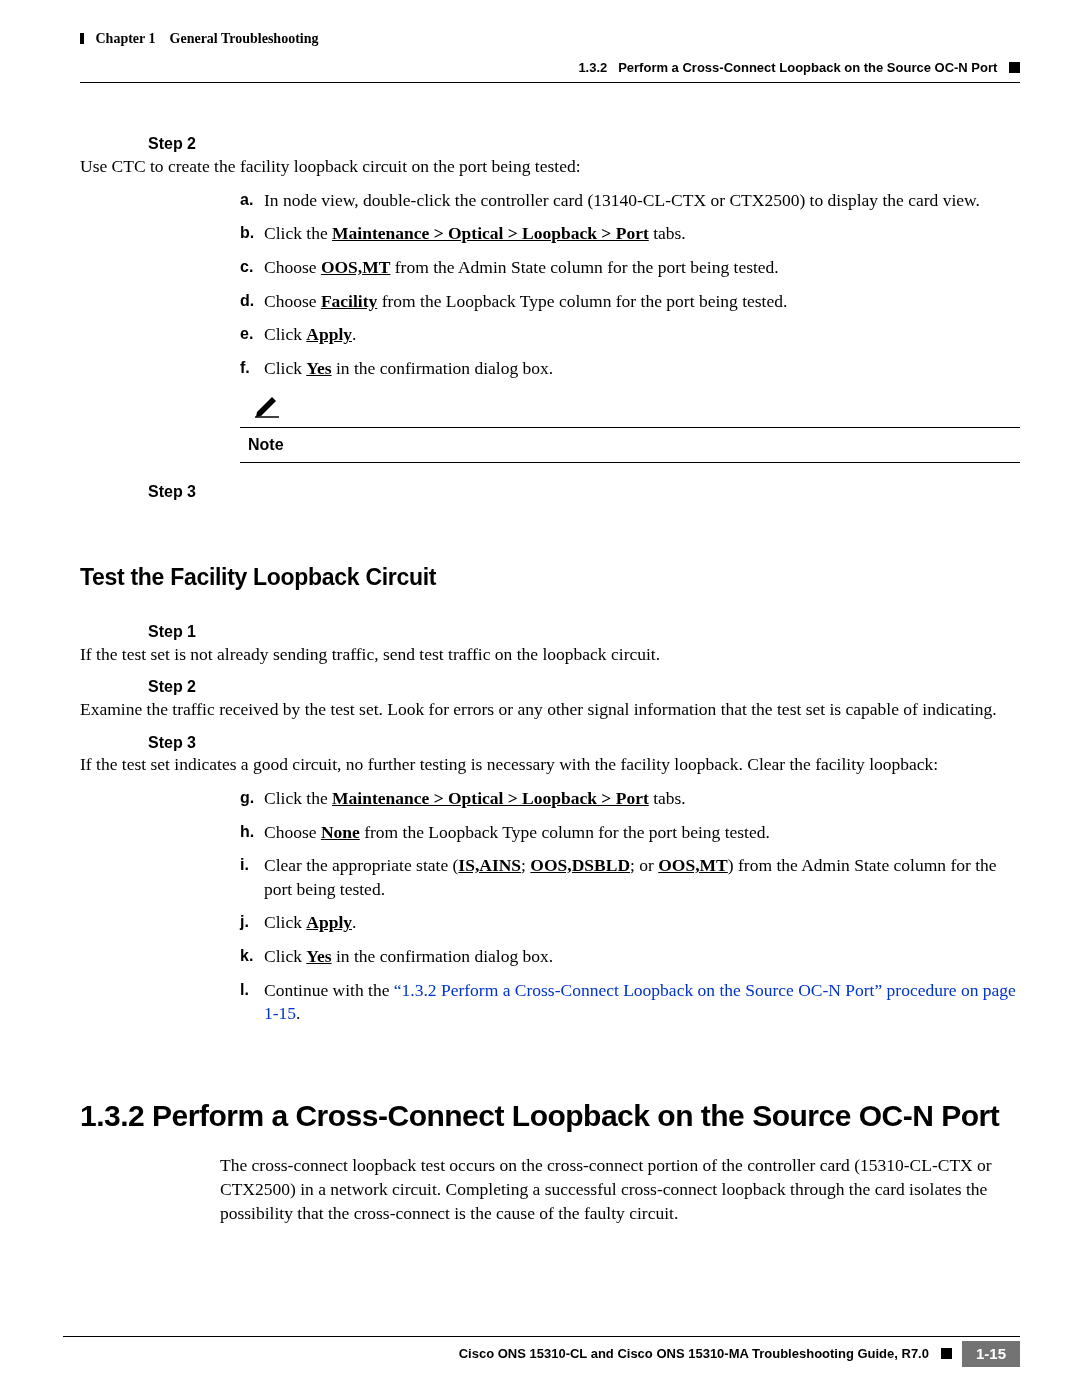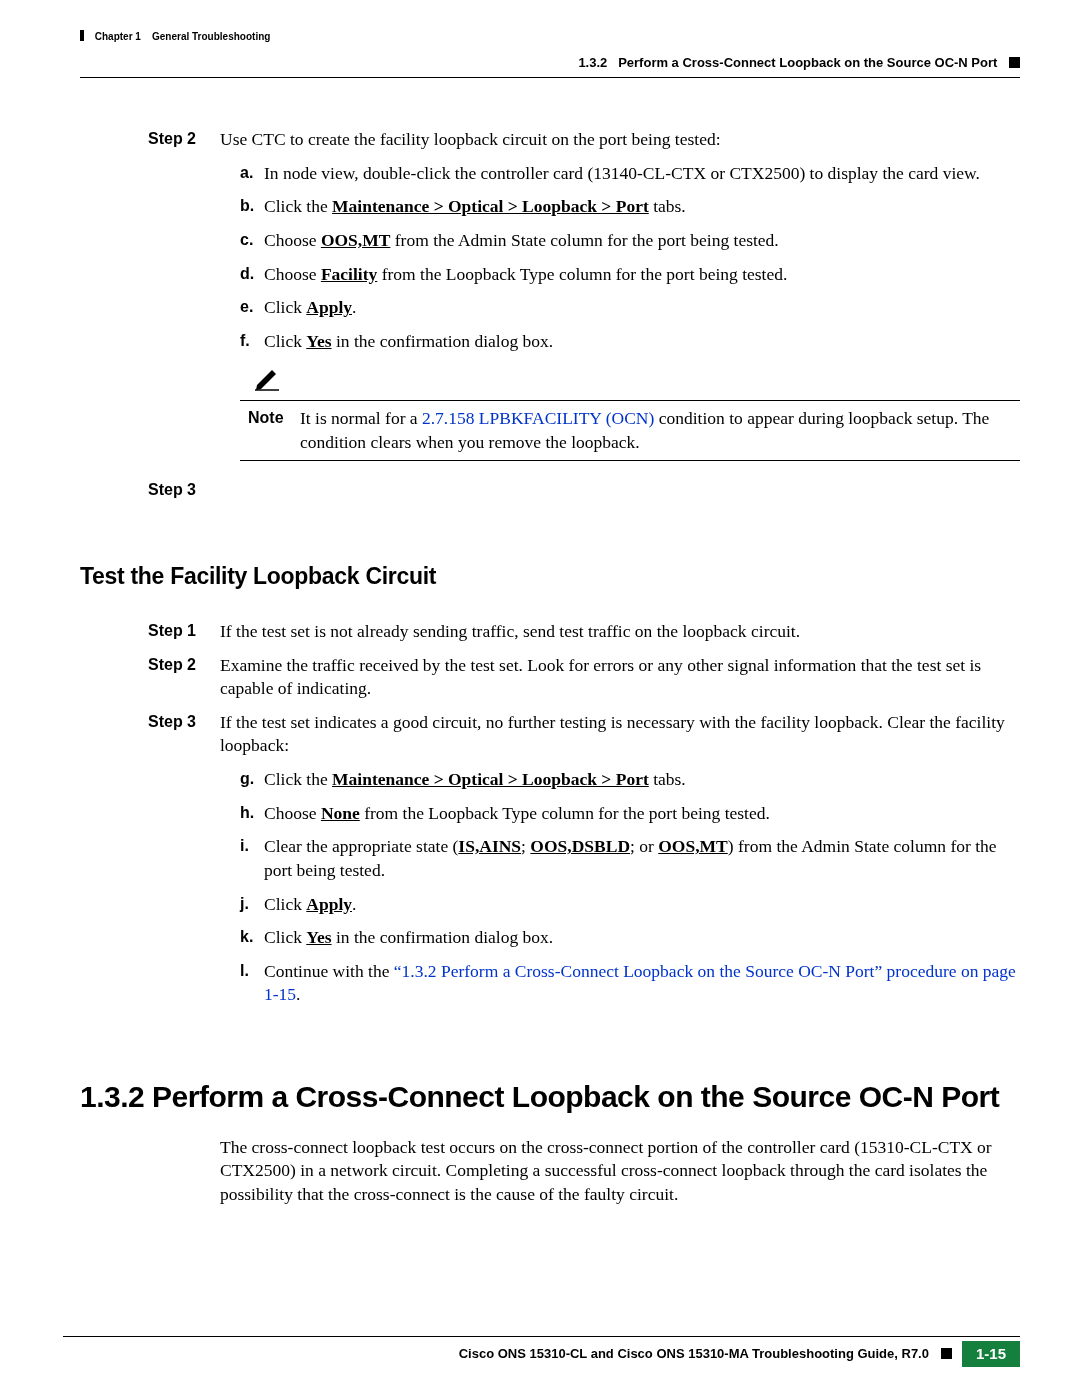--- a/index.html
+++ b/index.html
@@ -12,23 +12,23 @@
       height: 1397px;
       background: #fff;
       font-family: "Times New Roman", Times, serif;
       font-size: 17.5px;
       line-height: 1.35;
       color: #000;
       position: relative;
       padding: 30px 60px 50px 80px;
     }
     .header-left {
-      font-family: Liberation Sans, sans-serif;
-      font-weight: 700;
-      font-size: 10px;
+      font-family: Liberation Serif, serif;
+      font-weight: 700;
+      font-size: 14px;
     }
     .header-left .thin-bar {
       display: inline-block;
       width: 4px;
       height: 11px;
       background: #000;
       vertical-align: -1px;
       margin-right: 8px;
     }
     .header-right {
@@ -48,20 +48,21 @@
     }
     .hr-top {
       border: none;
       border-top: 1px solid #000;
       margin-top: 6px;
       margin-bottom: 50px;
     }
     .step-block {
       display: flex;
       margin-bottom: 10px;
+      flex-direction: column;
     }
     .step-label {
       width: 140px;
       flex-shrink: 0;
       text-align: right;
       padding-right: 24px;
       font-family: Arial, Helvetica, sans-serif;
       font-weight: 700;
       font-size: 16px;
     }
@@ -160,21 +161,21 @@
     }
     .footer-sq {
       display: inline-block;
       width: 11px;
       height: 11px;
       background: #000;
       margin-right: 10px;
       align-self: center;
     }
     .page-num {
-      background: #15803d;
+      background: #737373;
       color: #fff;
       font-family: Arial, Helvetica, sans-serif;
       font-weight: 700;
       font-size: 15px;
       padding: 3px 14px;
     }
   </style>
 </head>
 <body>
 
@@ -221,23 +222,20 @@
     </div>
 </div>
 
 <div class="note-container">
   <svg class="note-icon" width="30" height="26" viewBox="0 0 30 26">
     <path d="M5 20 L20 5 L24 9 L9 24 L4 25 L5 20 Z" fill="#000"></path>
     <path d="M3 25 L27 25" stroke="#000" stroke-width="1.5"></path>
   </svg>
   <div class="note-row">
     <div class="note-label">Note</div>
-    <div class="note-text">
-      <span>It is normal for a </span><span class="link">2.7.158  LPBKFACILITY (OCN)</span><span> condition to appear during loopback setup. The condition clears when you remove the loopback.</span>
-    </div>
   </div>
 </div>
 
 <div class="step-block">
   <div class="step-label">Step 3</div>
 </div>
 
 <div class="h3">Test the Facility Loopback Circuit</div>
 
 <div class="step-block">

